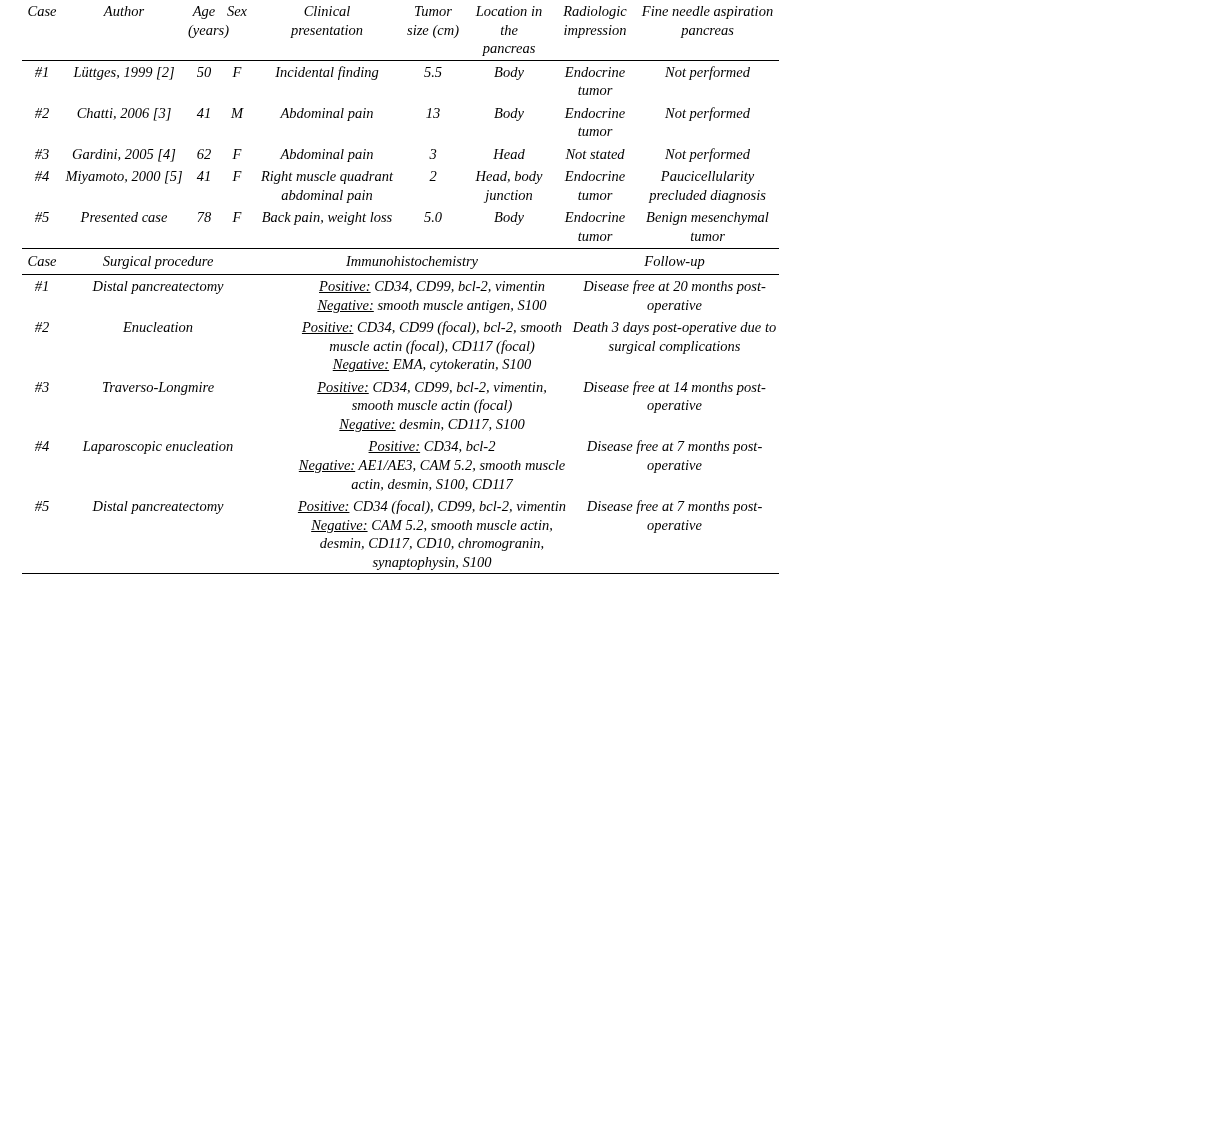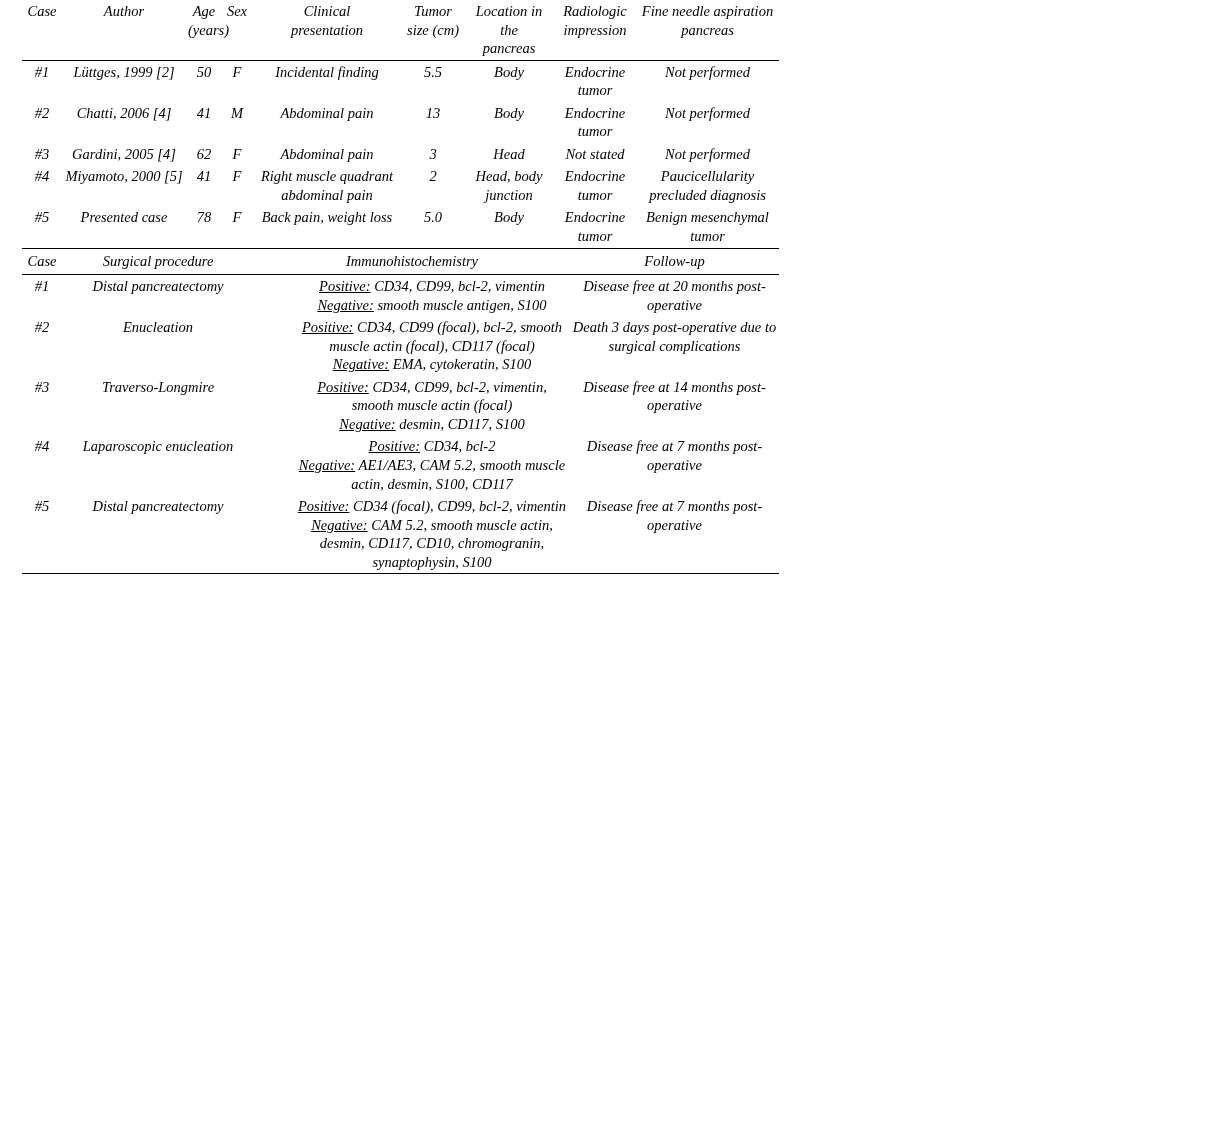--- a/index.html
+++ b/index.html
@@ -130,21 +130,21 @@
         <td>F</td>
         <td>Incidental finding</td>
         <td>5.5</td>
         <td>Body</td>
         <td>Endocrine tumor</td>
         <td>Not performed</td>
       </tr>
 
       <tr>
         <td>#2</td>
-        <td>Chatti, 2006 [4]</td>
+        <td>Chatti, 2006 [3]</td>
         <td>41</td>
         <td>M</td>
         <td>Abdominal pain</td>
         <td>13</td>
         <td>Body</td>
         <td>Endocrine tumor</td>
         <td>Not performed</td>
       </tr>
 
       <tr>

